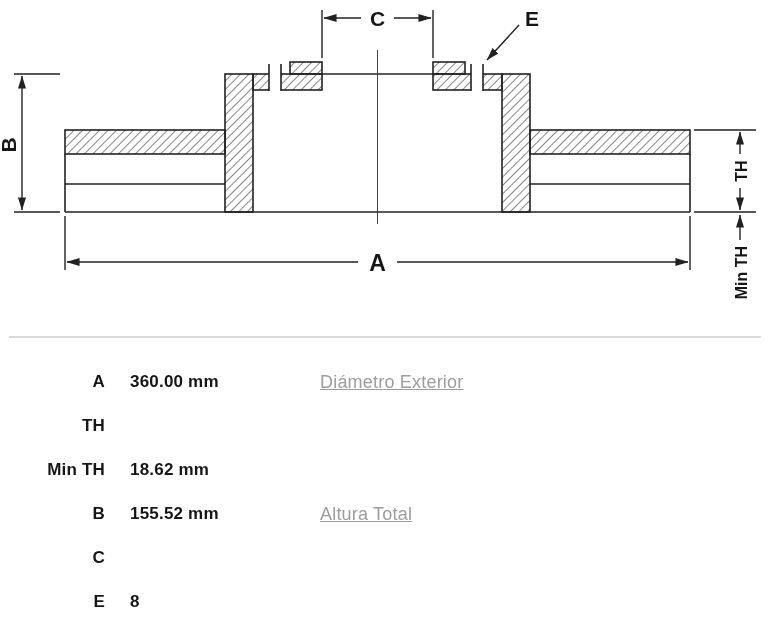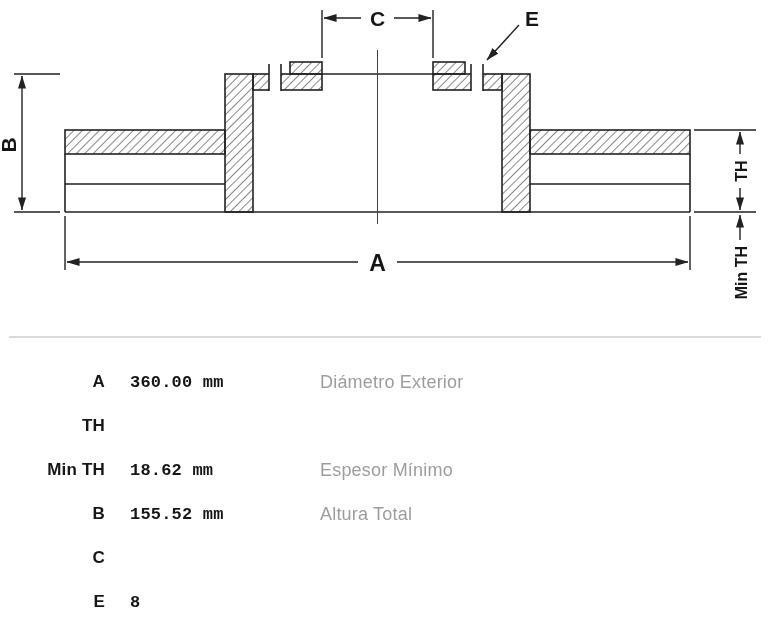--- a/index.html
+++ b/index.html
@@ -42,26 +42,26 @@
     font-size: 17px;
     color: #161616;
     letter-spacing: 0.2px;
   }
   .spec-value {
     padding-left: 25px;
     font-weight: 700;
     font-size: 17px;
     color: #161616;
     letter-spacing: 0.2px;
-    font-family: Liberation Mono, monospace;
   }
   .spec-desc {
     font-size: 18px;
     color: #9d9d9d;
     letter-spacing: 0.2px;
+    text-decoration: underline;
   }
 </style>
 </head>
 <body>
 
 <div class="page">
 
   <div class="diagram-wrap">
     <svg width="770" height="332" viewBox="0 0 770 332">
       <defs>
@@ -138,21 +138,20 @@
       <span class="spec-key">A</span>
       <span class="spec-value">360.00 mm</span>
       <span class="spec-desc">Diámetro Exterior</span>
     </div>
     <div class="spec-row">
       <span class="spec-key">TH</span>
     </div>
     <div class="spec-row">
       <span class="spec-key">Min TH</span>
       <span class="spec-value">18.62 mm</span>
-      <span class="spec-desc">Espesor Mínimo</span>
     </div>
     <div class="spec-row">
       <span class="spec-key">B</span>
       <span class="spec-value">155.52 mm</span>
       <span class="spec-desc">Altura Total</span>
     </div>
     <div class="spec-row">
       <span class="spec-key">C</span>
     </div>
     <div class="spec-row">

